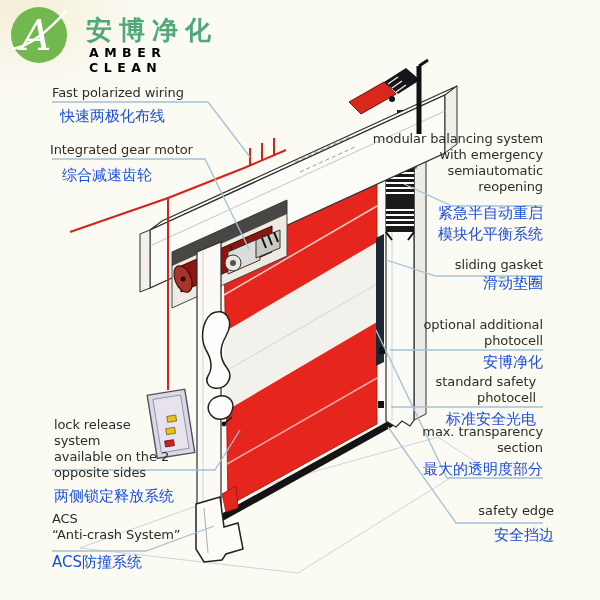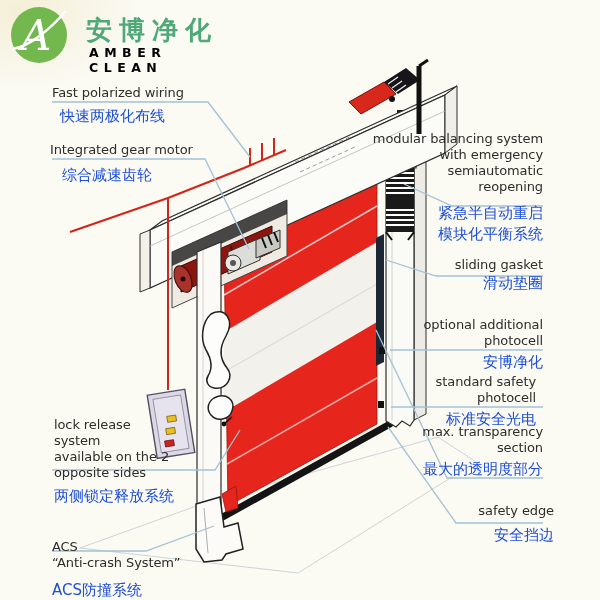--- a/index.html
+++ b/index.html
@@ -25,21 +25,21 @@
     font-size:12.5px;letter-spacing:5.5px;font-weight:600;color:#000000;
   }
   
   .lbl{position:absolute;color:#2e2d2b;}
   .lbl .en{display:block;font-size:13px;line-height:1.22;font-weight:500;white-space:pre-line;letter-spacing:-.1px;}
   .lbl .cn{display:block;font-size:15px;line-height:1.4;color:#1d4ed8;white-space:pre-line;}
   .lbl.right{text-align:right;}
   #lbl-l1{left:52px;top:85px;}  #lbl-l1 .cn{margin:5px 0 0 8px;}
   #lbl-l2{left:50px;top:142px;} #lbl-l2 .cn{margin:7px 0 0 12px;}
   #lbl-l3{left:54px;top:402px;margin-top:15px;} #lbl-l3 .cn{margin:6px 0 0 0;}
-  #lbl-l4{left:52px;top:539px;} #lbl-l4 .cn{margin:9px 0 0 0;}
+  #lbl-l4{left:52px;top:511px;} #lbl-l4 .cn{margin:9px 0 0 0;}
   #lbl-r1{right:57px;top:131px;} #lbl-r1 .cn{margin-top:9px;}
   #lbl-r2{right:57px;top:257px;} #lbl-r2 .cn{margin-top:0;}
   #lbl-r3{right:57px;top:317px;} #lbl-r3 .cn{margin-top:3px;}
   #lbl-r4{right:64px;top:374px;} #lbl-r4 .cn{margin-top:3px;}
   #lbl-r5{right:57px;top:424px;margin-left:6px;} #lbl-r5 .cn{margin-top:3px;}
   #lbl-r6{right:46px;top:503px;} #lbl-r6 .cn{margin-top:6px;}
 </style>
 </head>
 <body>
 

